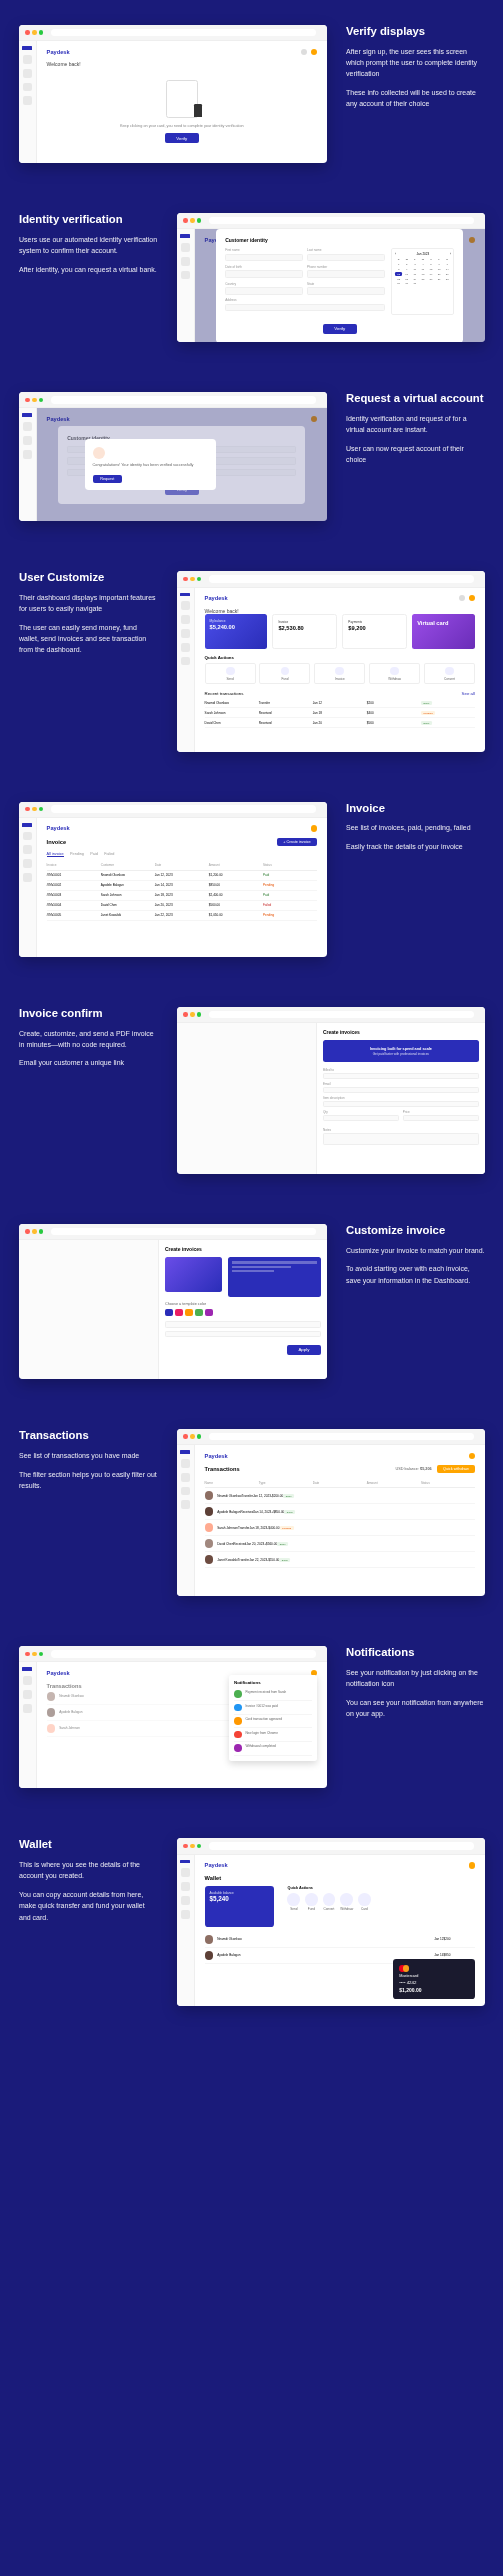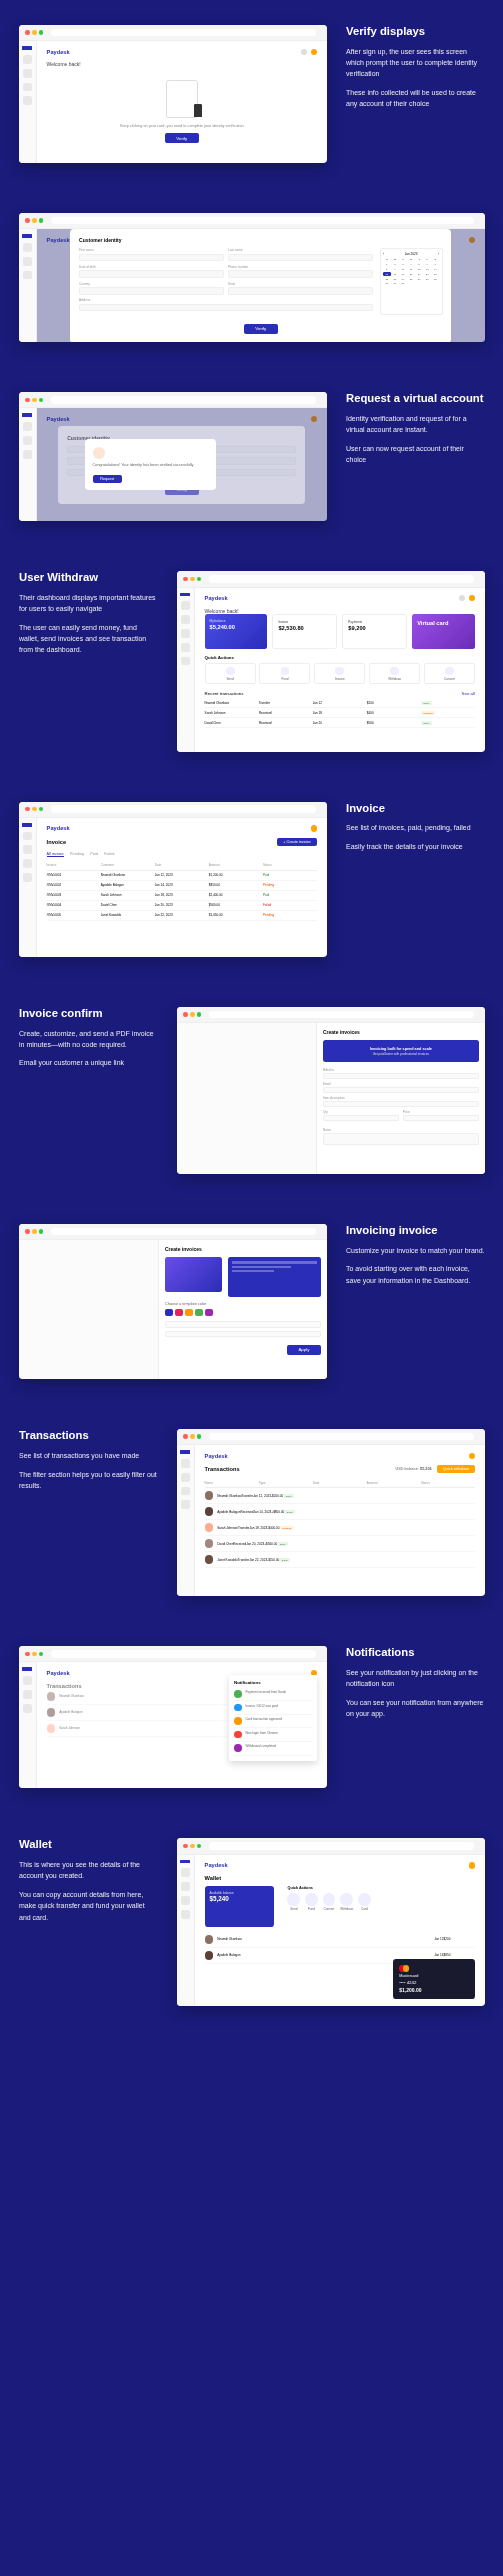--- a/index.html
+++ b/index.html
@@ -282,20 +282,25 @@
                     <div class="cal-cell ">31</div>
                   </div>
               </div>
             </div>
             <div style="text-align:center;margin-top:6.3px;"><button class="btn-primary">Verify</button></div>
           </div>
         </div>
       </div>
     </div>
   </div>
+  <div class="text-col">
+    <h2>Identity verification</h2>
+    <p>Users use our automated identity verification system to confirm their account.</p>
+    <p>After identity, you can request a virtual bank.</p>
+  </div>
 </div>
 
 <div class="section">
   <div class="screenshot">
     <div class="browser-top">
         <span class="dot r"></span>
         <span class="dot g"></span>
         <span class="dot b"></span>
         <div class="addr"></div>
       </div>
@@ -449,21 +454,21 @@
               <div class="cell">Received</div>
               <div class="cell">Jan 20</div>
               <div class="cell">$560</div>
               <div class="cell"><span class="badge done">Done</span></div>
             </div>
         </div>
       </div>
     </div>
   </div>
   <div class="text-col">
-    <h2>User Withdraw</h2>
+    <h2>User Customize</h2>
     <p>Their dashboard displays important features for users to easily navigate</p>
     <p>The user can easily send money, fund wallet, send invoices and see transaction from the dashboard.</p>
   </div>
 </div>
 
 <div class="section">
   <div class="screenshot">
     <div class="browser-top">
         <span class="dot r"></span>
         <span class="dot g"></span>
@@ -633,21 +638,21 @@
             <div class="input"></div>
           </div>
         <div class="inv-form-row">
             <div class="input"></div>
           </div>
         <div style="text-align:right;margin-top:5px;"><button class="btn-primary">Apply</button></div>
       </div>
     </div>
   </div>
   <div class="text-col">
-    <h2>Invoicing invoice</h2>
+    <h2>Customize invoice</h2>
     <p>Customize your invoice to match your brand.</p>
     <p>To avoid starting over with each invoice, save your information in the Dashboard.</p>
   </div>
 </div>
 
 <div class="section reverse">
   <div class="screenshot big-wide">
     <div class="browser-top">
         <span class="dot r"></span>
         <span class="dot g"></span>

